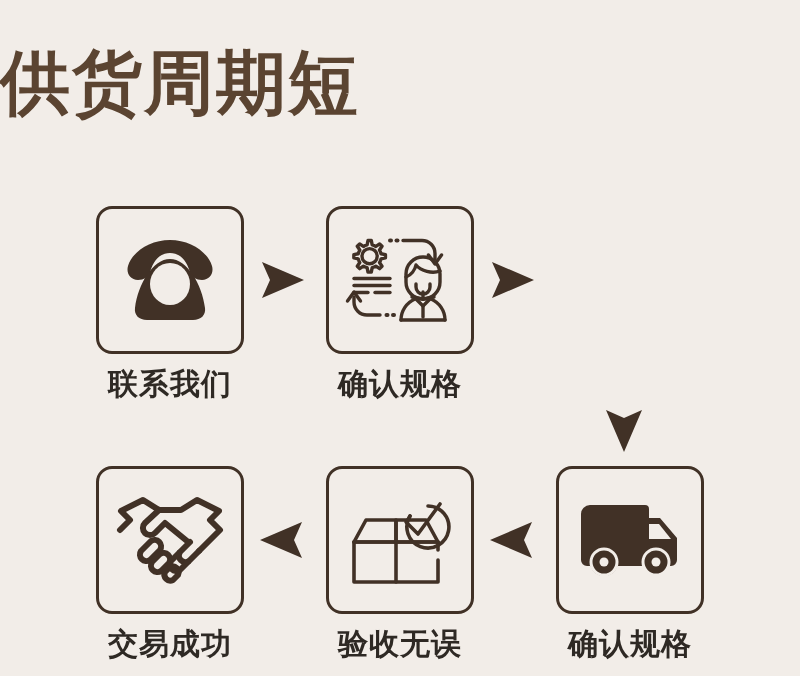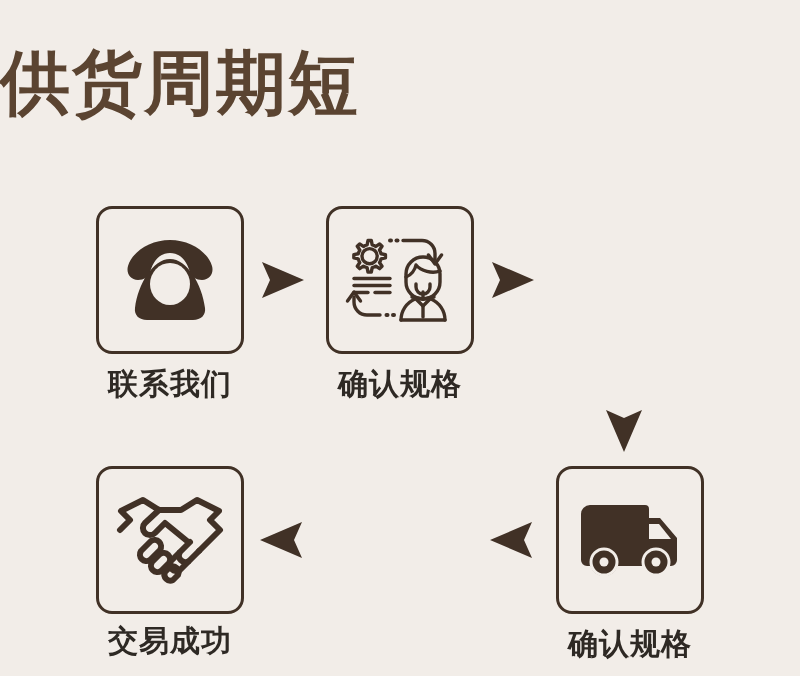--- a/index.html
+++ b/index.html
@@ -63,21 +63,21 @@
     font-weight: bold;
     color: #2e2924;
     line-height: 1.05;
     letter-spacing: 1px;
     white-space: nowrap;
   }
   
   .step.s1 { left: 90px;  top: 188px; }
   .step.s2 { left: 320px; top: 188px; }
   .step.s3 { left: 550px; top: 188px; }
-  .step.s4 { left: 90px;  top: 448px; font-family: Liberation Mono, monospace; }
+  .step.s4 { left: 90px;  top: 448px; }
   .step.s5 { left: 320px; top: 448px; }
   .step.s6 { left: 550px; top: 448px; }
 
   .arrow {
     position: absolute;
     width: 52px;
     height: 52px;
   }
   .arrow.a1 { left: 256px; top: 236px; }
   .arrow.a2 { left: 486px; top: 236px; }
@@ -159,20 +159,42 @@
             <path d="M37 69 L45 61 a6.5 6.5 0 0 1 9 9 L46 78 a6.5 6.5 0 0 1 -9 -9 Z"></path>
             <path d="M50 79 L55 74 a6 6 0 0 1 8 8 L58 87 a6 6 0 0 1 -8 -8 Z"></path>
             <path d="M84 58 L74 68 a6.5 6.5 0 0 1 -9 -9 L75 49"></path>
             <path d="M73 69 L65 77 a6.5 6.5 0 0 1 -9 -9 L64 60"></path>
           </g>
         </svg>
       </div>
       <div class="label">交易成功</div>
     </div>
 
+    <div class="step s5">
+      <div class="card">
+        <svg class="icon-svg" width="112" height="100" viewBox="0 0 112 100">
+          <g fill="none" stroke="#413126" stroke-width="3.6" stroke-linecap="round" stroke-linejoin="round">
+
+            <path d="M10 52 L10 92 L94 92 L94 70"></path>
+            <path d="M94 60 L94 52"></path>
+            <path d="M52 52 L52 92"></path>
+            <path d="M10 52 L52 52 L94 52"></path>
+
+            <path d="M10 52 L22 30 L52 30 L52 52 Z"></path>
+
+            <path d="M94 52 L82 30 L52 30 L52 52 Z"></path>
+
+            <path d="M66 26 a21 21 0 1 0 18 -10"></path>
+            <path d="M62 32 a21 21 0 0 0 4 -6"></path>
+            <path d="M63 33 L74 44 L96 14"></path>
+          </g>
+        </svg>
+      </div>
+      <div class="label">验收无误</div>
+    </div>
 
     <div class="step s6">
       <div class="card">
         <svg class="icon-svg" width="110" height="88" viewBox="0 0 110 88">
           <g fill="#413126">
             <path d="M6 18 a9 9 0 0 1 9 -9 L70 9 a4 4 0 0 1 4 4 L74 22 L85 22 L102 42 L102 64 a6 6 0 0 1 -6 6 L12 70 a6 6 0 0 1 -6 -6 Z"></path>
           </g>
           <path fill="#f2ede8" d="M74 28 L84 28 L96 43 L74 43 Z"></path>
           <g>
             <circle cx="29" cy="66" r="14" fill="#413126"></circle>

